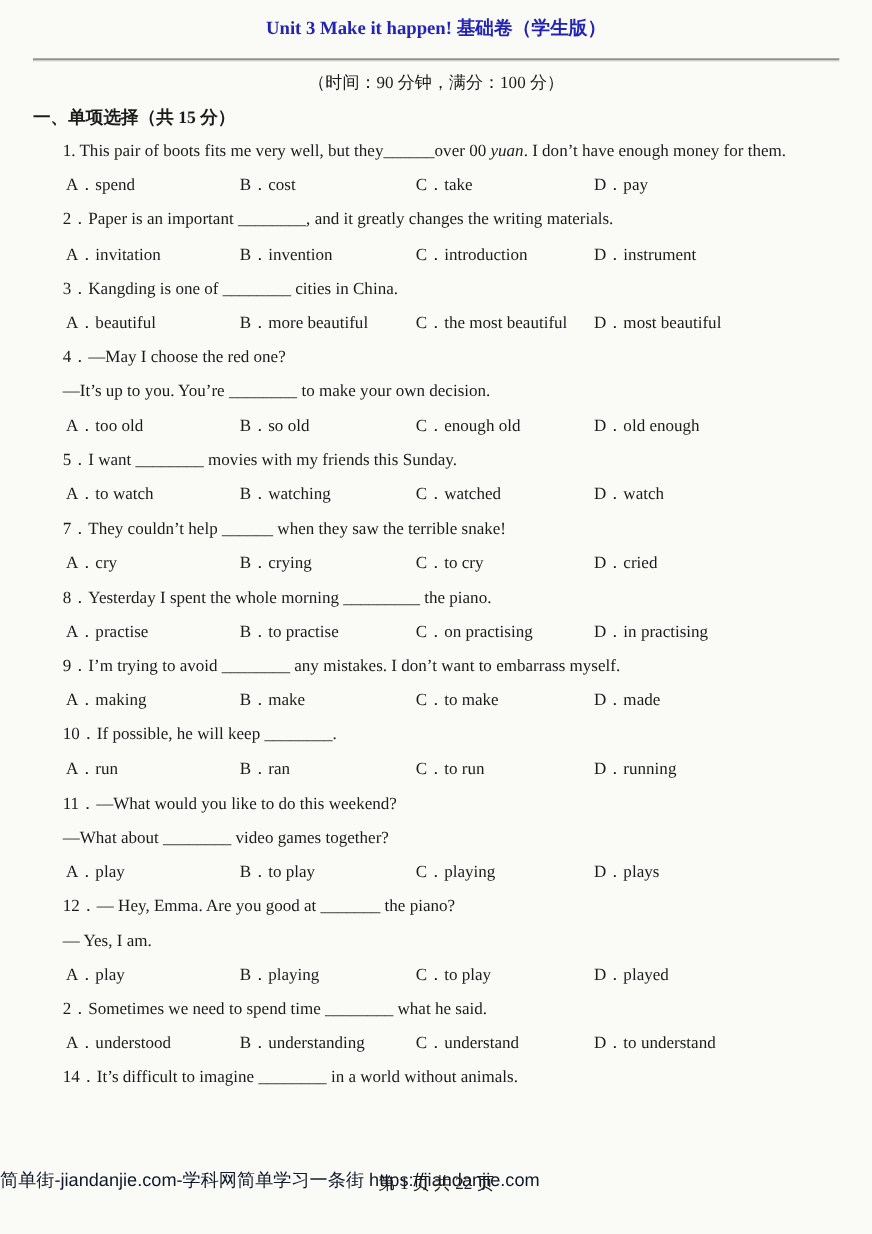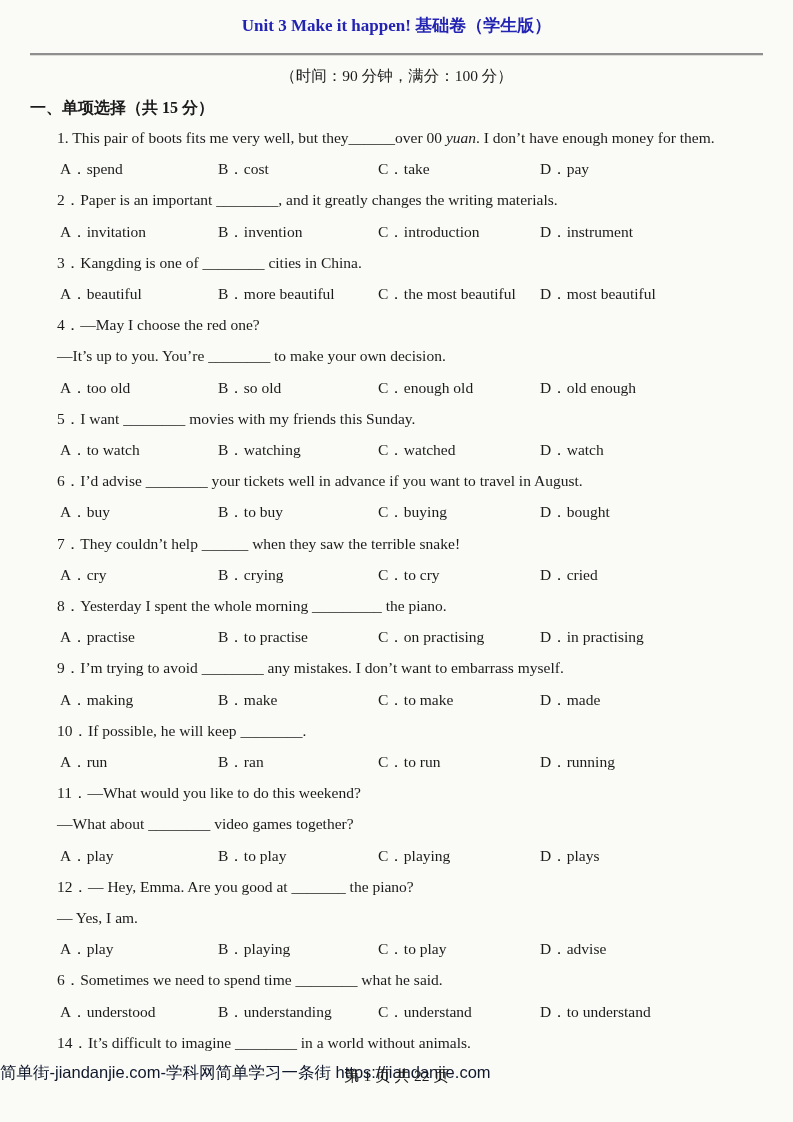--- a/index.html
+++ b/index.html
@@ -132,29 +132,20 @@
       <div class="question">
         <div class="qline"><span>5．I want ________ movies with my friends this Sunday.</span></div>
         <div class="opts">
           <span class="opt">A．to watch</span>
           <span class="opt">B．watching</span>
           <span class="opt">C．watched</span>
           <span class="opt">D．watch</span>
         </div>
       </div>
       <div class="question">
-        <div class="qline"><span>6．I’d advise ________ your tickets well in advance if you want to travel in August.</span></div>
-        <div class="opts">
-          <span class="opt">A．buy</span>
-          <span class="opt">B．to buy</span>
-          <span class="opt">C．buying</span>
-          <span class="opt">D．bought</span>
-        </div>
-      </div>
-      <div class="question">
         <div class="qline"><span>7．They couldn’t help ______ when they saw the terrible snake!</span></div>
         <div class="opts">
           <span class="opt">A．cry</span>
           <span class="opt">B．crying</span>
           <span class="opt">C．to cry</span>
           <span class="opt">D．cried</span>
         </div>
       </div>
       <div class="question">
         <div class="qline"><span>8．Yesterday I spent the whole morning _________ the piano.</span></div>
@@ -193,25 +184,25 @@
           <span class="opt">D．plays</span>
         </div>
       </div>
       <div class="question">
         <div class="qline"><span>12．— Hey, Emma. Are you good at _______ the piano?</span></div>
         <div class="qline"><span>— Yes, I am.</span></div>
         <div class="opts">
           <span class="opt">A．play</span>
           <span class="opt">B．playing</span>
           <span class="opt">C．to play</span>
-          <span class="opt">D．advise</span>
-        </div>
-      </div>
-      <div class="question">
-        <div class="qline"><span>6．Sometimes we need to spend time ________ what he said.</span></div>
+          <span class="opt">D．played</span>
+        </div>
+      </div>
+      <div class="question">
+        <div class="qline"><span>2．Sometimes we need to spend time ________ what he said.</span></div>
         <div class="opts">
           <span class="opt">A．understood</span>
           <span class="opt">B．understanding</span>
           <span class="opt">C．understand</span>
           <span class="opt">D．to understand</span>
         </div>
       </div>
       <div class="question">
         <div class="qline"><span>14．It’s difficult to imagine ________ in a world without animals.</span></div>
       </div>

